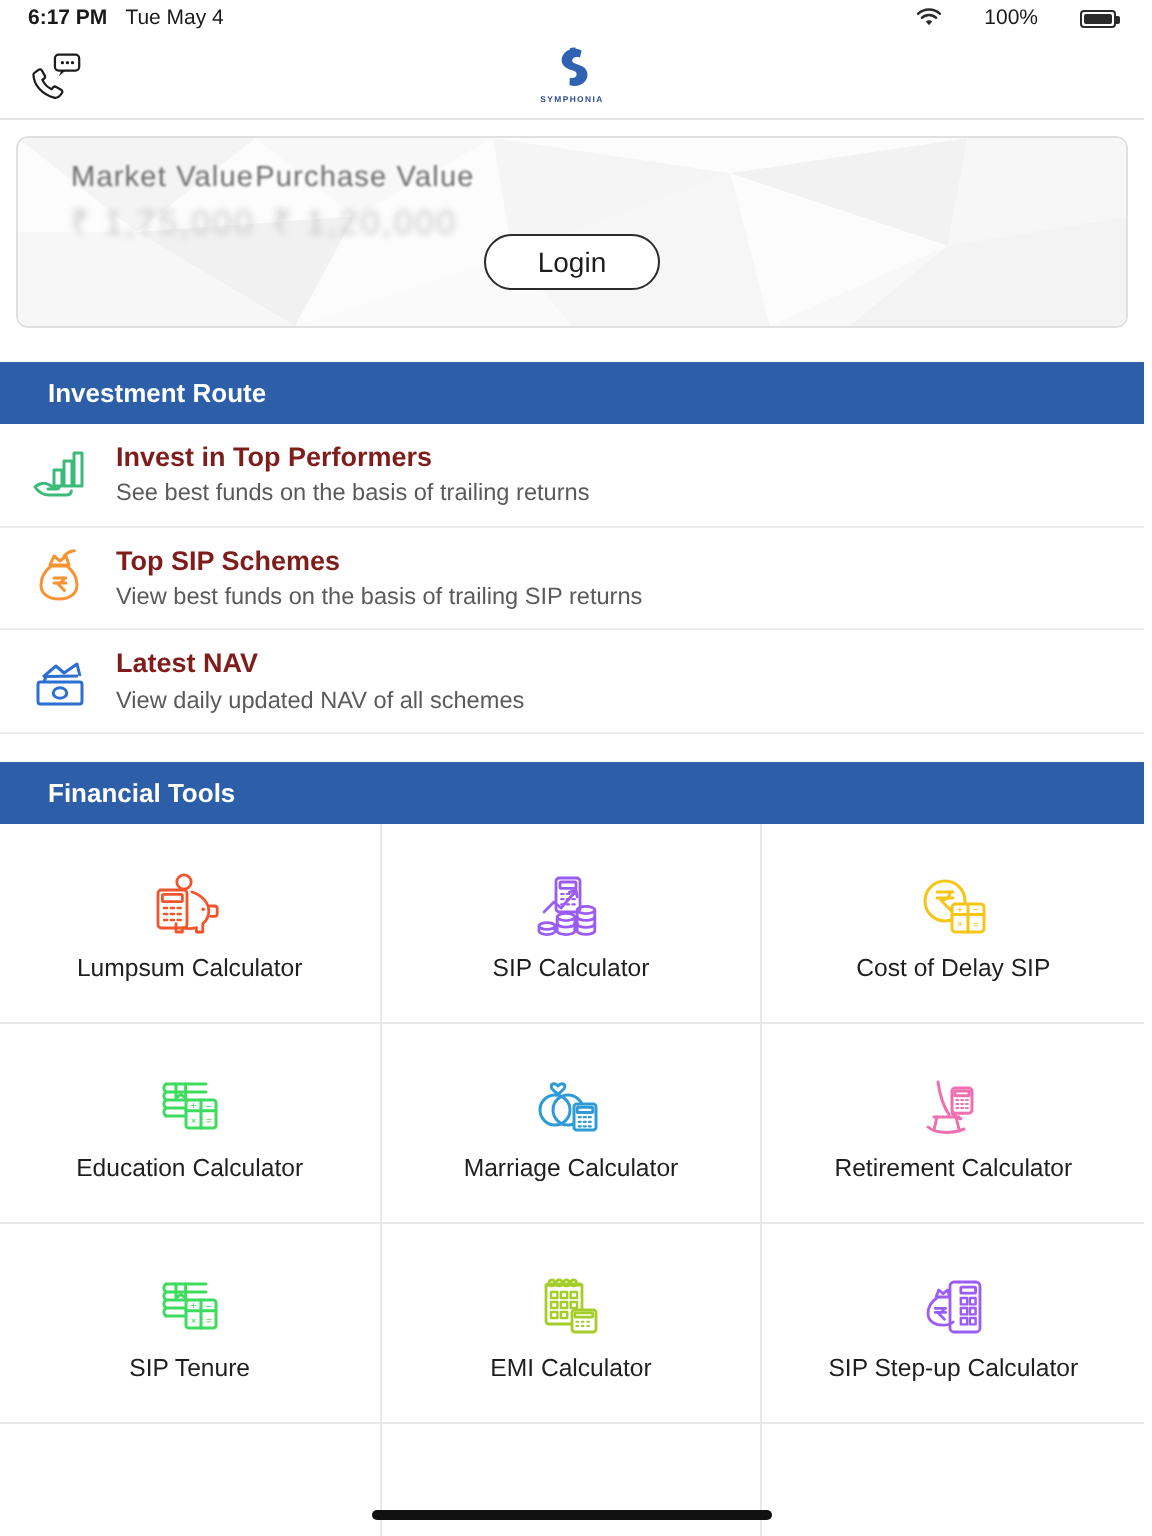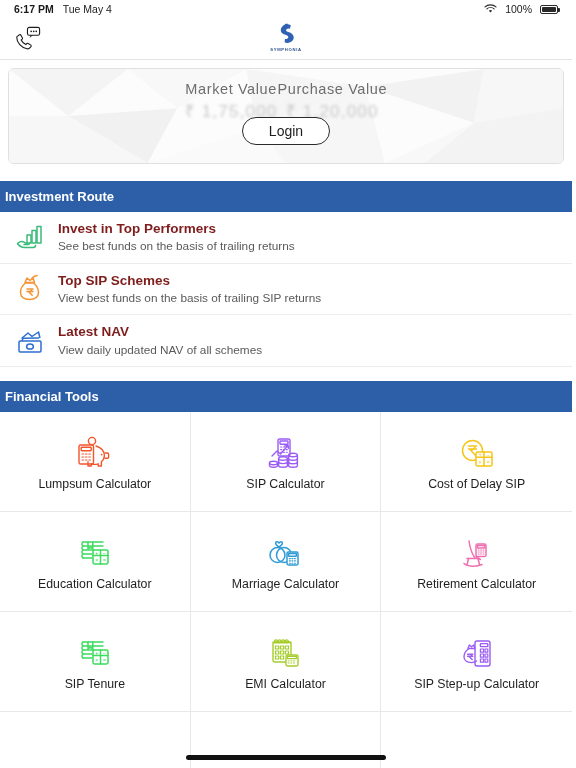--- a/index.html
+++ b/index.html
@@ -11,21 +11,21 @@
   }
   .screen { position: relative; width: 572px; height: 768px; background: #fff; }
 
   
   .statusbar {
     height: 18px; display: flex; align-items: center;
     padding: 0 14px; font-size: 10.5px; color: #1a1a1a; font-weight: 600;
   }
   .sb-time { margin-right: 9px; }
   .sb-date { font-weight: 500; }
-  .sb-right { margin-left: auto; display: flex; align-items: center; gap: 8px; }
+  .sb-right { margin-left: auto; display: flex; align-items: center; gap: 21px; }
   .sb-pct { font-size: 10.5px; font-weight: 500; }
   .batt {
     width: 18px; height: 9px; border: 1px solid #2a2a2a; border-radius: 2px;
     position: relative; padding: 1px;
   }
   .batt::after {
     content: ""; position: absolute; right: -3px; top: 2.5px;
     width: 2px; height: 3.5px; background: #2a2a2a; border-radius: 0 1px 1px 0;
   }
   .batt i { display: block; width: 100%; height: 100%; background: #2a2a2a; border-radius: 1px; }
@@ -47,42 +47,42 @@
 
   
   .valcard {
     margin: 8px 8px 0 8px; height: 96px; border: 1px solid #e0e0e0;
     border-radius: 6px; position: relative; overflow: hidden;
     background: #fbfbfb;
   }
   .valcard svg.poly { position: absolute; inset: 0; width: 100%; height: 100%; }
   .val-row {
     position: absolute; top: 12px; left: 0; right: 0;
-    display: flex; justify-content: center; padding: 0 26px;
+    display: flex; justify-content: flex-start; padding: 0 26px;
   }
   .val-block { text-align: center; }
   .val-label {
     font-size: 14.5px; color: #6d6d6d; letter-spacing: 0.6px;
     filter: blur(0.45px); font-weight: 400;
   }
   .val-amount {
     font-size: 17px; color: #c9c9c9; letter-spacing: 1.2px;
     margin-top: 2px; filter: blur(1.5px); font-weight: 500;
   }
   .login-wrap { position: absolute; left: 0; right: 0; bottom: 18px; text-align: center; }
   .login-btn {
     display: inline-block; padding: 5px 26px; border: 1.4px solid #2b2b2b;
     border-radius: 16px; background: #fff; font-size: 14px; color: #1d1d1d;
     cursor: pointer; font-family: inherit;
   }
 
   
   .sec-head {
     background: #2c5fa8; color: #fff; font-size: 13px; font-weight: 700;
-    padding: 8px 5px; margin-top: 17px;
+    padding: 8px 24px; margin-top: 17px;
   }
   .sec-head.tight { margin-top: 14px; }
 
   
   .route-list { background: #fff; }
   .route-item {
     display: flex; align-items: center; gap: 12px;
     padding: 8px 12px 8px 14px; border-bottom: 1px solid #ececec; cursor: pointer;
   }
   .route-ic { width: 32px; height: 32px; flex: 0 0 32px; }

